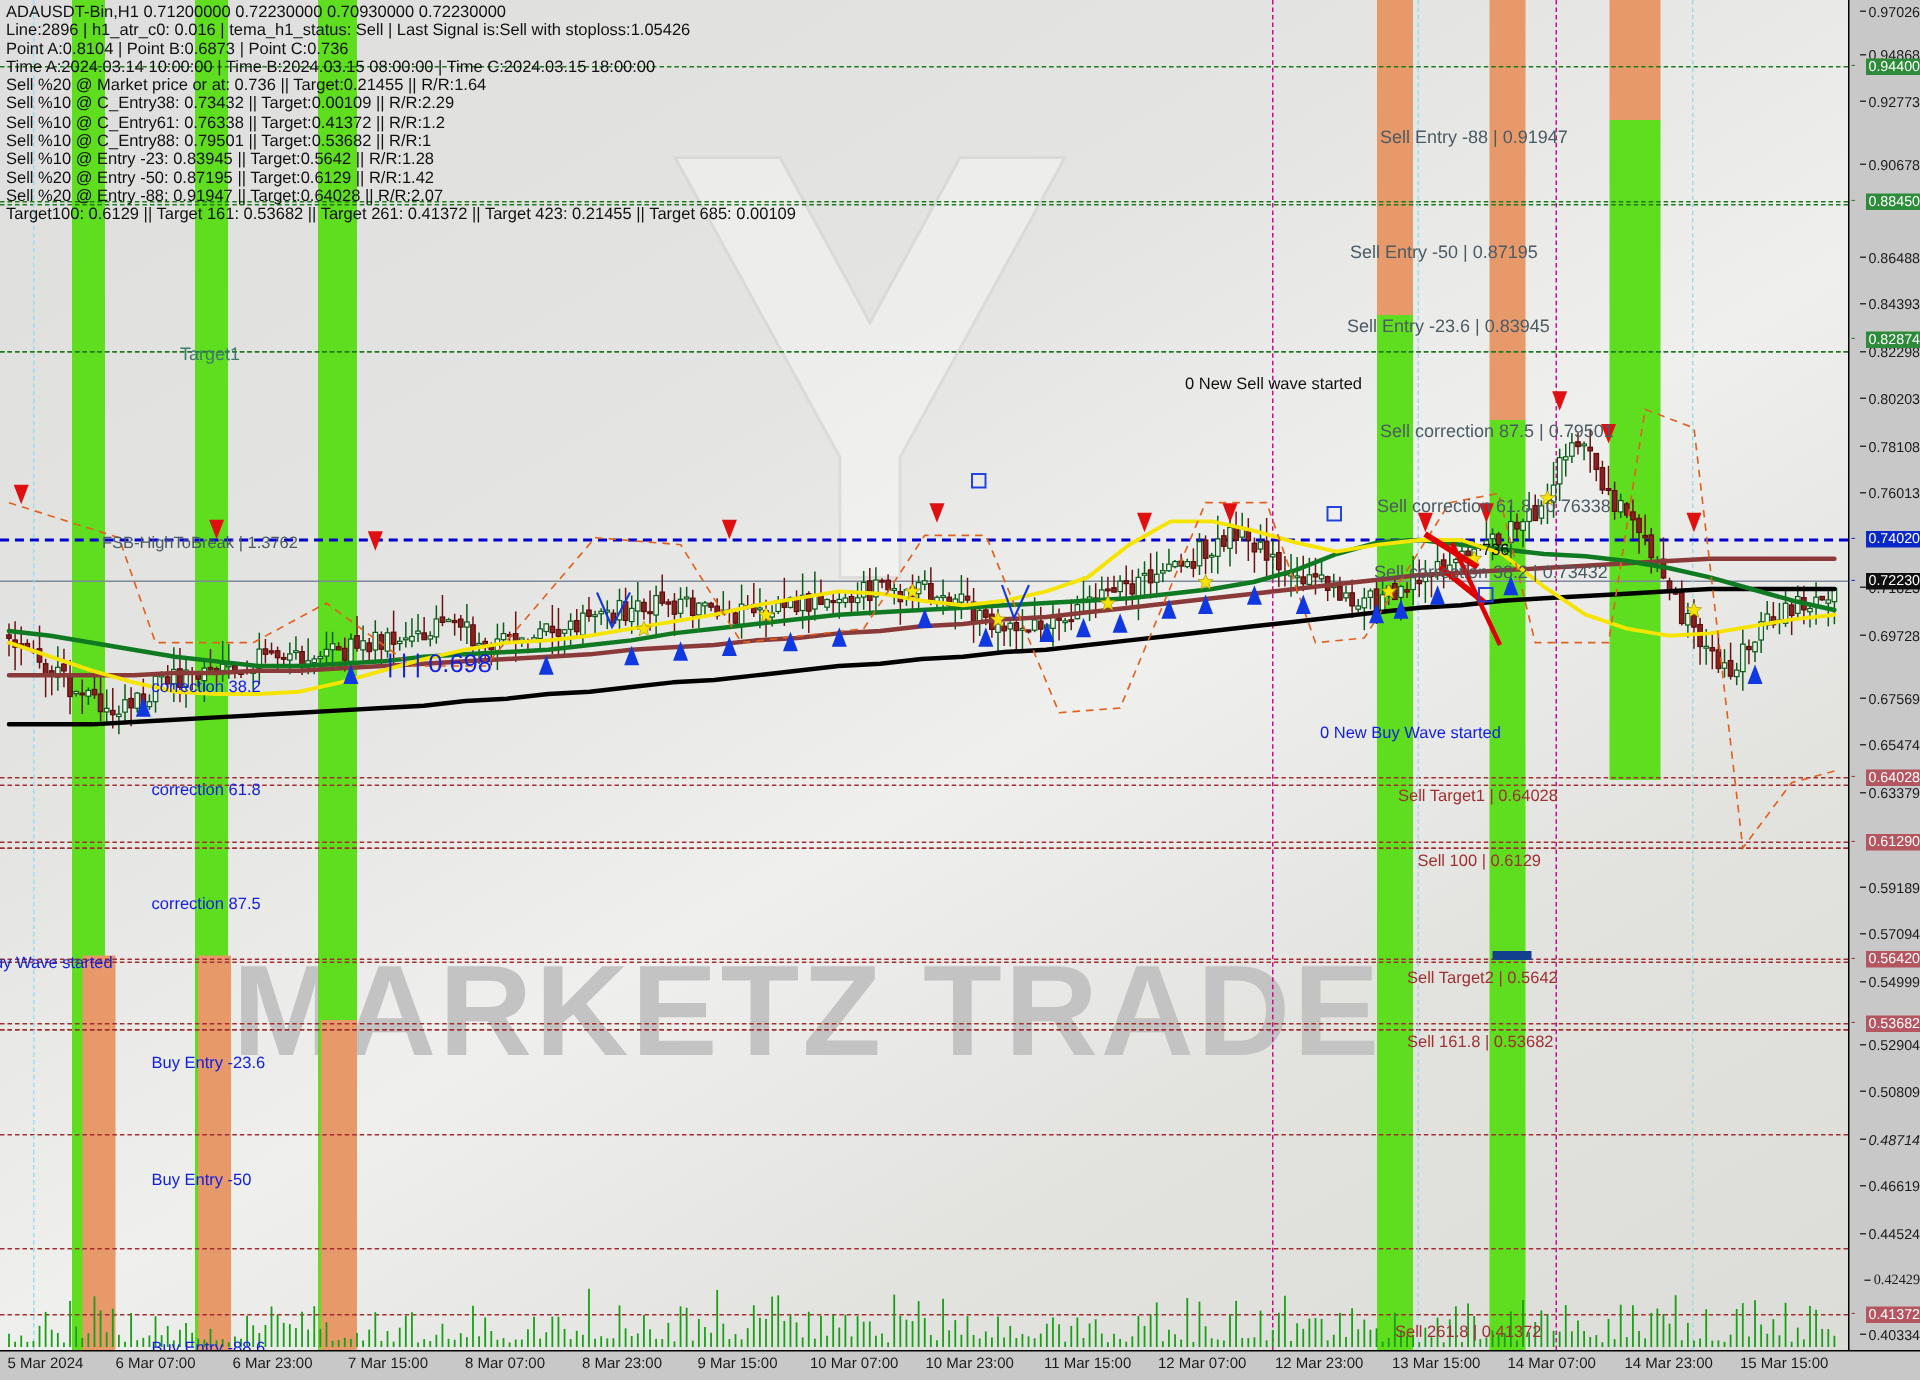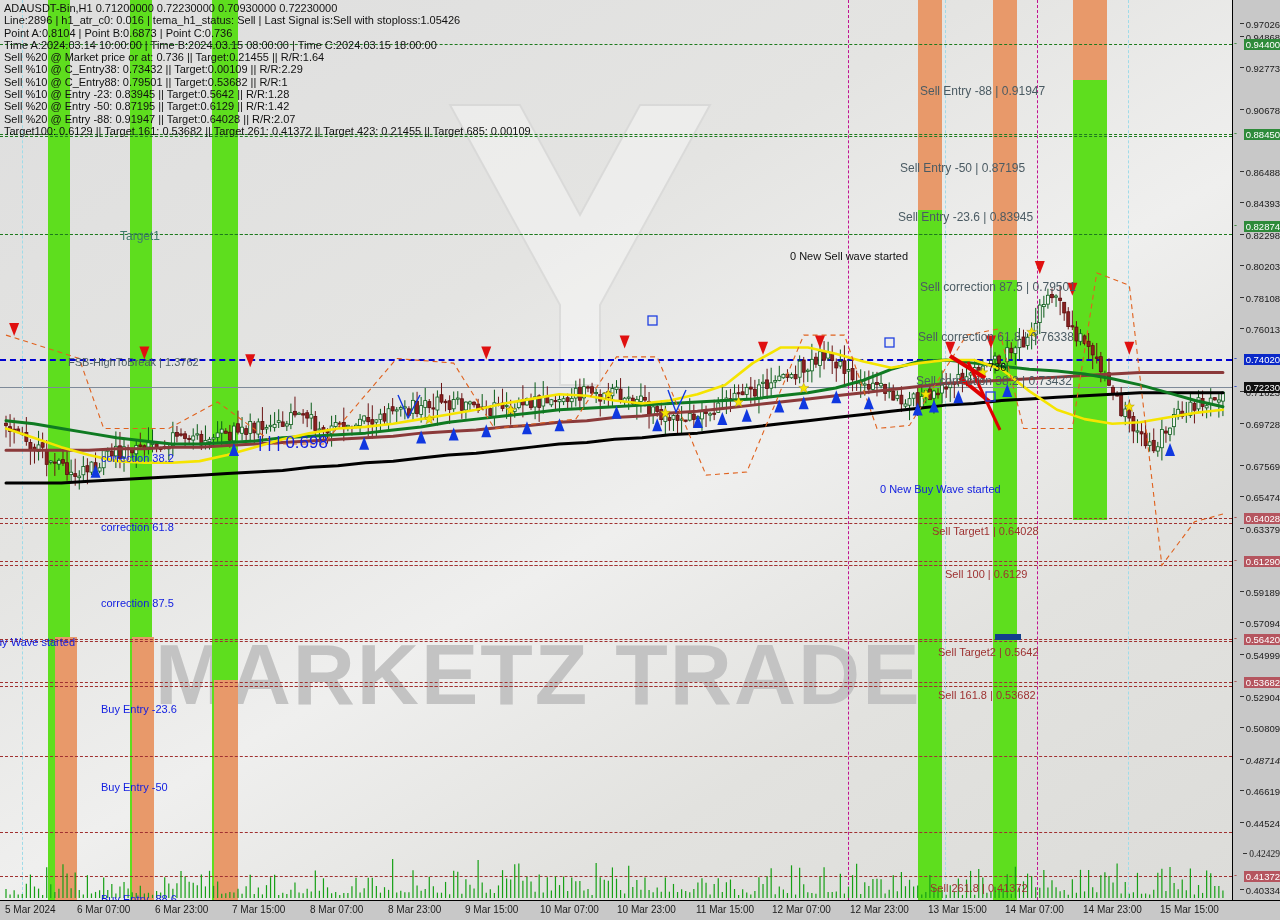--- a/index.html
+++ b/index.html
@@ -1114,30 +1114,31 @@
         <div class="lab black" style="left: 988px; top: 361px;">736</div>
       </div>
 
     <div id="hdr">
         <div>ADAUSDT-Bin,H1  0.71200000 0.72230000 0.70930000 0.72230000</div>
         <div>Line:2896 | h1_atr_c0: 0.016 | tema_h1_status: Sell | Last Signal is:Sell with stoploss:1.05426</div>
         <div>Point A:0.8104 | Point B:0.6873 | Point C:0.736</div>
         <div>Time A:2024.03.14 10:00:00 | Time B:2024.03.15 08:00:00 | Time C:2024.03.15 18:00:00</div>
         <div>Sell %20 @ Market price or at: 0.736 || Target:0.21455 || R/R:1.64</div>
         <div>Sell %10 @ C_Entry38: 0.73432 || Target:0.00109 || R/R:2.29</div>
+        <div>Sell %10 @ C_Entry61: 0.76338 || Target:0.41372 || R/R:1.2</div>
         <div>Sell %10 @ C_Entry88: 0.79501 || Target:0.53682 || R/R:1</div>
         <div>Sell %10 @ Entry -23: 0.83945 || Target:0.5642 || R/R:1.28</div>
         <div>Sell %20 @ Entry -50: 0.87195 || Target:0.6129 || R/R:1.42</div>
         <div>Sell %20 @ Entry -88: 0.91947 || Target:0.64028 || R/R:2.07</div>
         <div>Target100: 0.6129 || Target 161: 0.53682 || Target 261: 0.41372 || Target 423: 0.21455 || Target 685: 0.00109</div>
       </div>
   </div>
 
   <div id="axis-right">
-      <div class="ptick" style="top: 3px; margin-top: 16px;"><span class="dash"></span>0.97026</div>
+      <div class="ptick" style="top: 3px;"><span class="dash"></span>0.97026</div>
       <div class="ptick" style="top: 32px;"><span class="dash"></span>0.94868</div>
       <div class="ptick" style="top: 63px;"><span class="dash"></span>0.92773</div>
       <div class="ptick" style="top: 105px;"><span class="dash"></span>0.90678</div>
       <div class="ptick" style="top: 167px;"><span class="dash"></span>0.86488</div>
       <div class="ptick" style="top: 198px;"><span class="dash"></span>0.84393</div>
       <div class="ptick" style="top: 230px;"><span class="dash"></span>0.82298</div>
       <div class="ptick" style="top: 261px;"><span class="dash"></span>0.80203</div>
       <div class="ptick" style="top: 293px;"><span class="dash"></span>0.78108</div>
       <div class="ptick" style="top: 324px;"><span class="dash"></span>0.76013</div>
       <div class="ptick" style="top: 387px;"><span class="dash"></span>0.71823</div>

